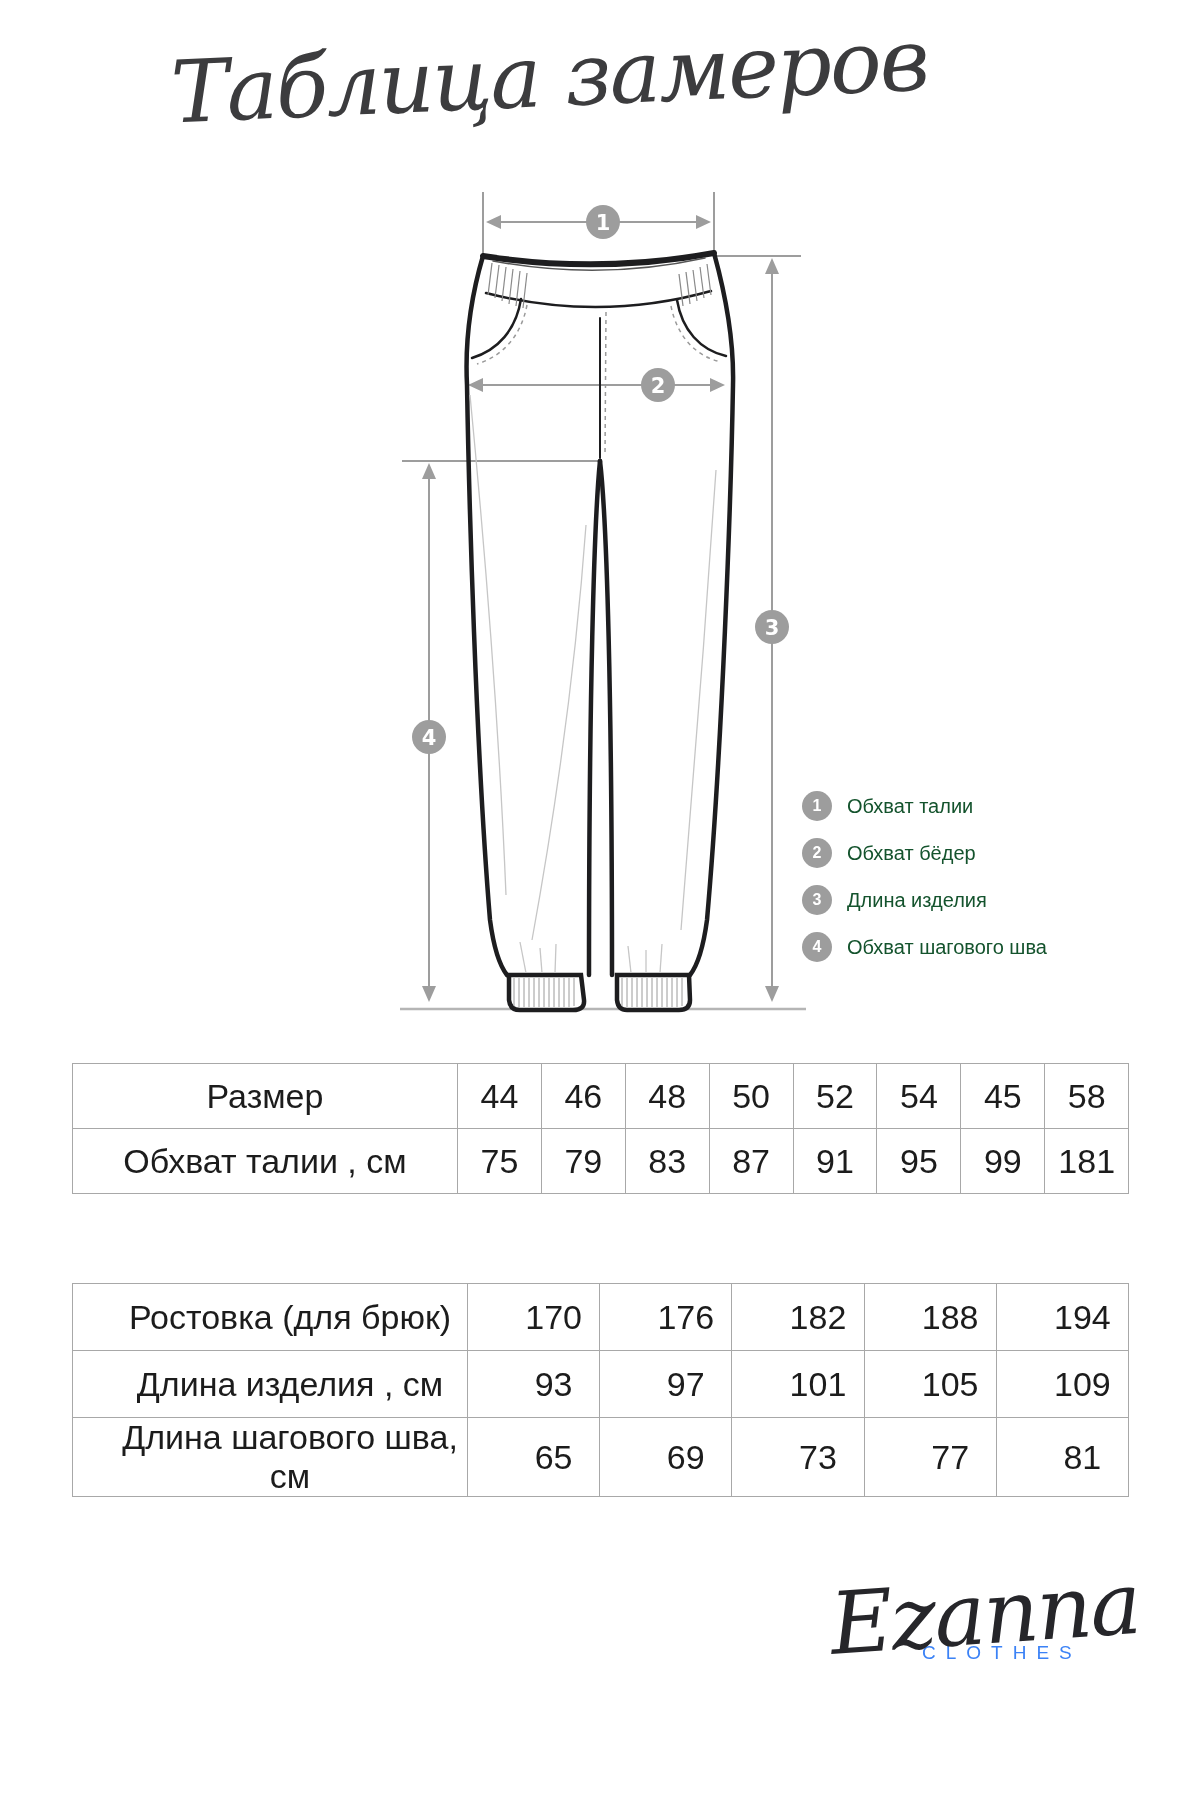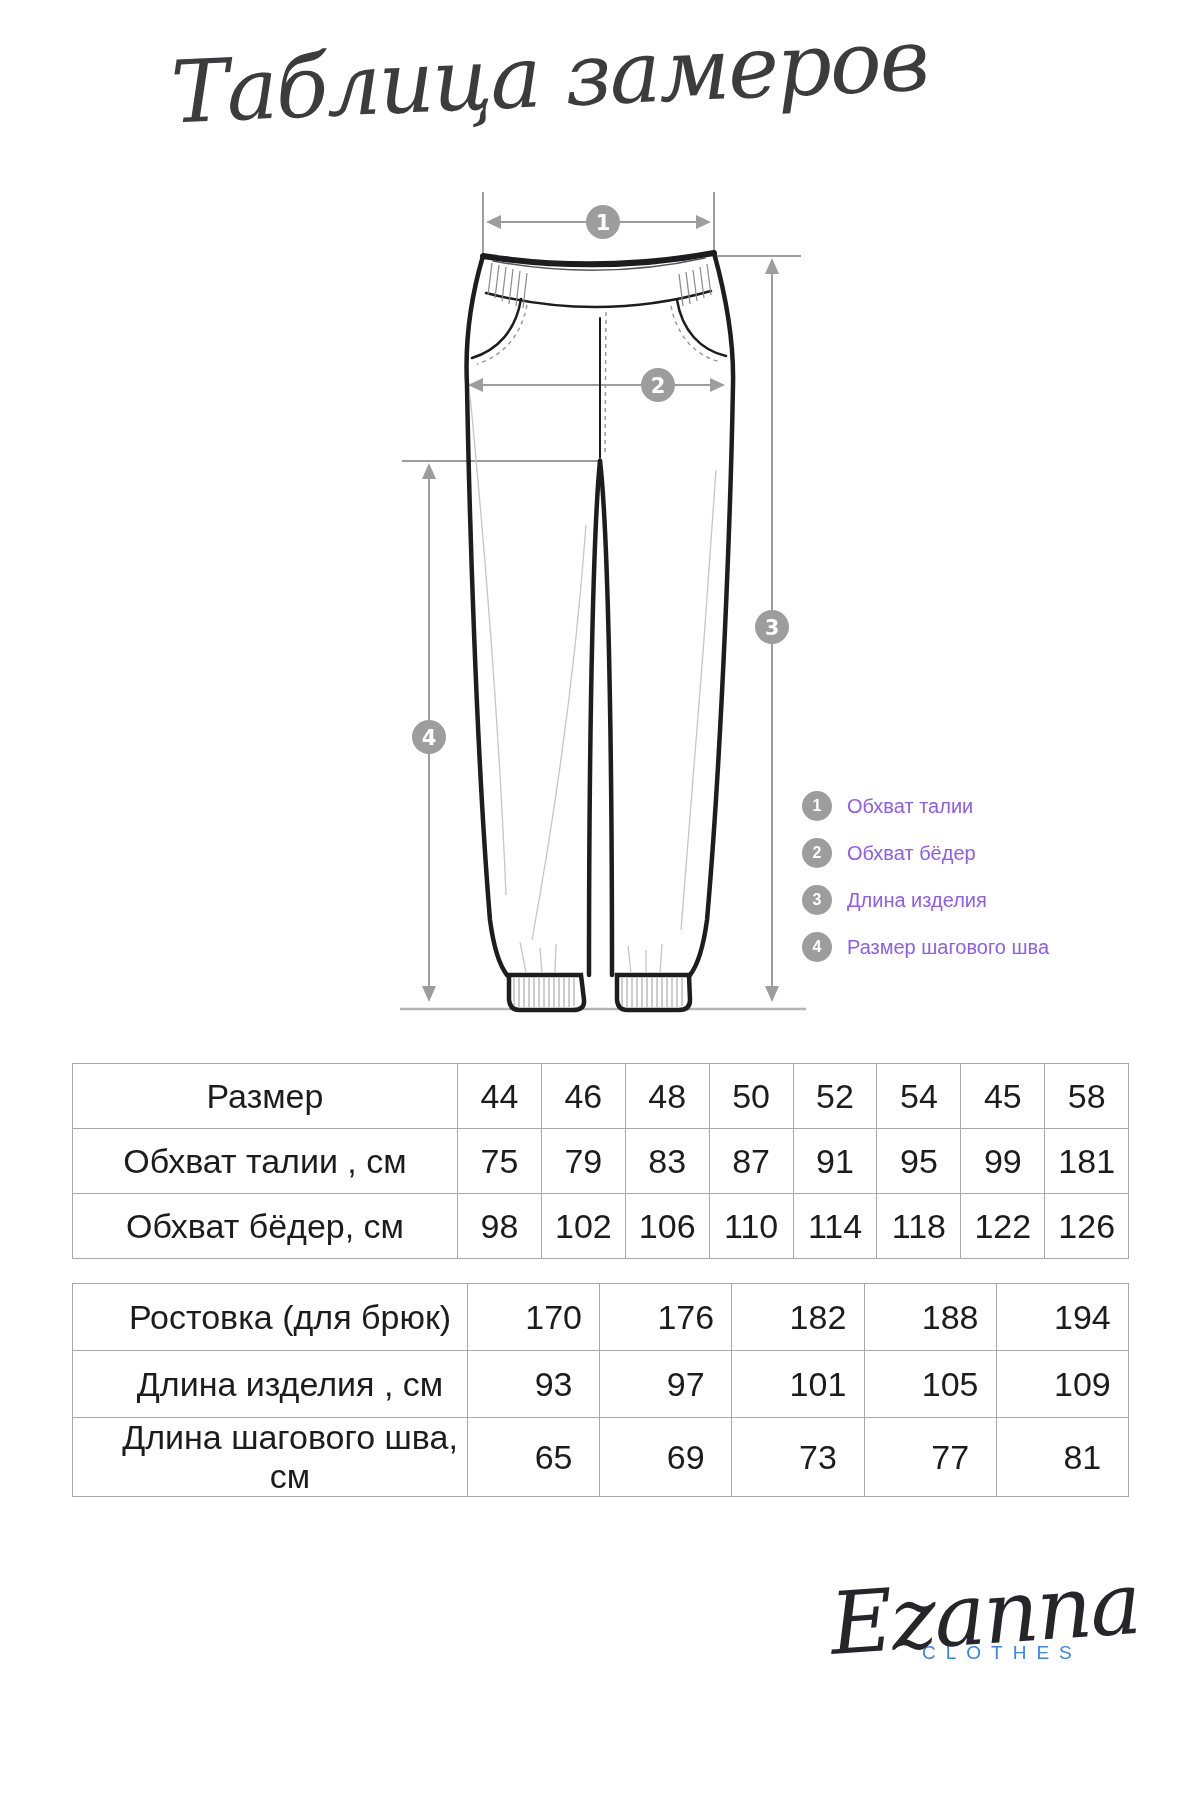--- a/index.html
+++ b/index.html
@@ -14,21 +14,21 @@
 
   
   .drawing-svg{position:absolute;left:330px;top:160px;width:500px;height:870px;}
 
   
   .legend{position:absolute;left:802px;top:791px;}
   .legend-item{display:flex;align-items:center;height:30px;margin-bottom:17px;}
   .legend-badge{width:30px;height:30px;border-radius:50%;background:#9d9d9d;color:#fff;
                 font-size:16px;font-weight:bold;display:flex;align-items:center;justify-content:center;
                 flex:0 0 30px;}
-  .legend-label{margin-left:15px;font-size:20px;color:#8b5cf6;white-space:nowrap;}
+  .legend-label{margin-left:15px;font-size:20px;color:#14532d;white-space:nowrap;}
 
   
   table.meas{position:absolute;left:72px;width:1056px;border-collapse:collapse;table-layout:fixed;
              font-size:34px;color:#1c1c1c;}
   table.meas td{border:1px solid #a8a8a8;text-align:center;vertical-align:middle;
                 padding:0;font-weight:400;}
   #size-table{top:1063px;}
   #size-table td{height:64px;}
   #height-table{top:1283px;}
   #height-table td{height:66px;padding-left:40px;}
@@ -183,21 +183,21 @@
     <div class="legend-item">
       <span class="legend-badge">2</span>
       <span class="legend-label">Обхват бёдер</span>
     </div>
     <div class="legend-item">
       <span class="legend-badge">3</span>
       <span class="legend-label">Длина изделия</span>
     </div>
     <div class="legend-item">
       <span class="legend-badge">4</span>
-      <span class="legend-label">Размер шагового шва</span>
+      <span class="legend-label">Обхват шагового шва</span>
     </div>
   </div>
 
   <table class="meas" id="size-table">
     <colgroup>
       <col style="width:385px">
       <col span="8" style="width:83.9px">
     </colgroup>
     <tbody>
         <tr>
@@ -215,31 +215,20 @@
       <td>Обхват талии , см</td>
       <td>75</td>
       <td>79</td>
       <td>83</td>
       <td>87</td>
       <td>91</td>
       <td>95</td>
       <td>99</td>
       <td>181</td>
     </tr>
-    <tr>
-      <td>Обхват бёдер, см</td>
-      <td>98</td>
-      <td>102</td>
-      <td>106</td>
-      <td>110</td>
-      <td>114</td>
-      <td>118</td>
-      <td>122</td>
-      <td>126</td>
-    </tr>
   </tbody>
     </table>
 
   <table class="meas" id="height-table">
     <colgroup>
       <col style="width:395px">
       <col span="5" style="width:132.2px">
     </colgroup>
     <tbody>
         <tr>

